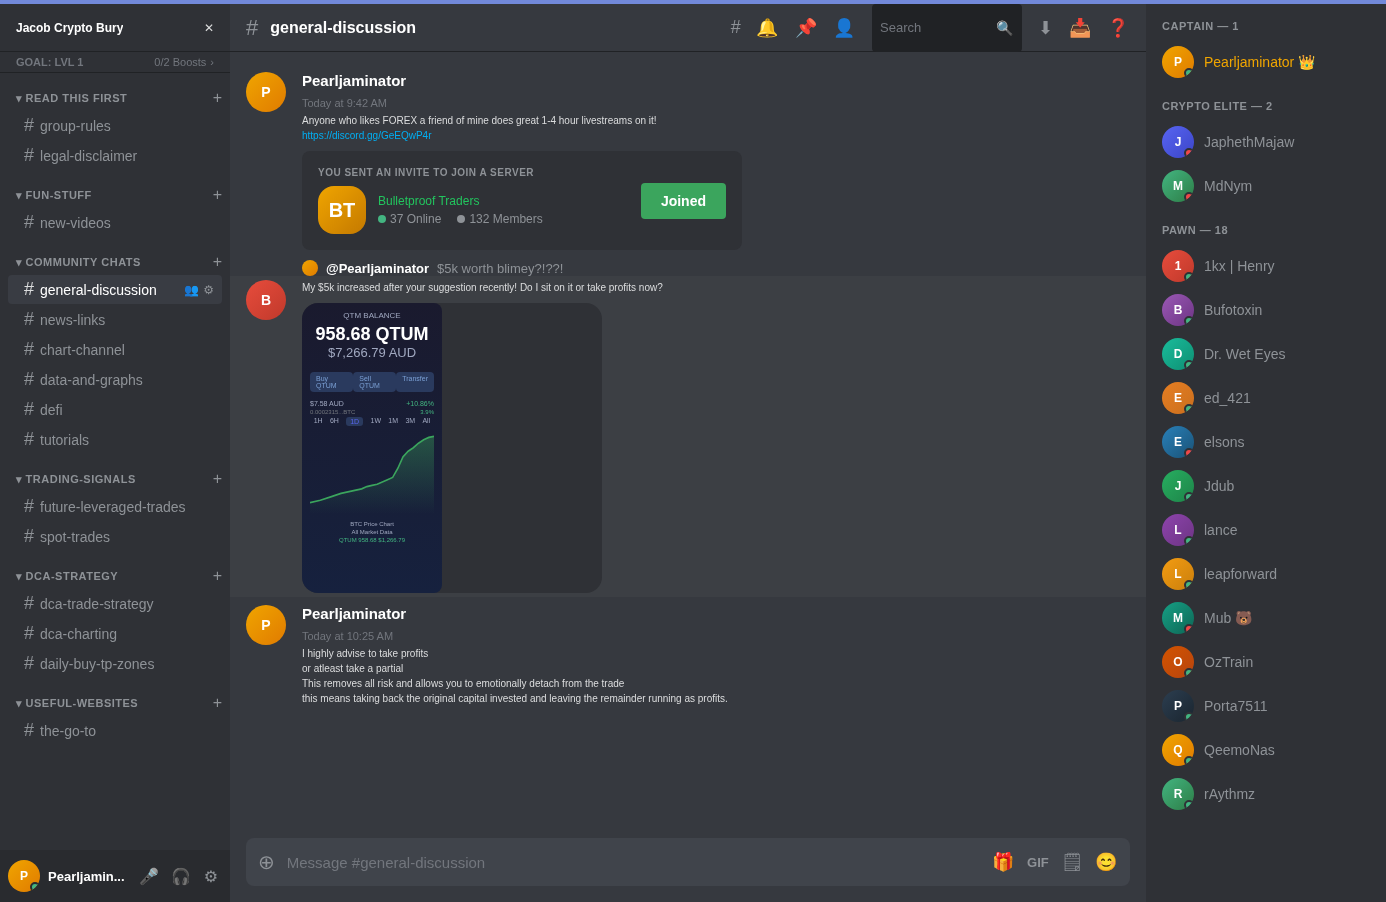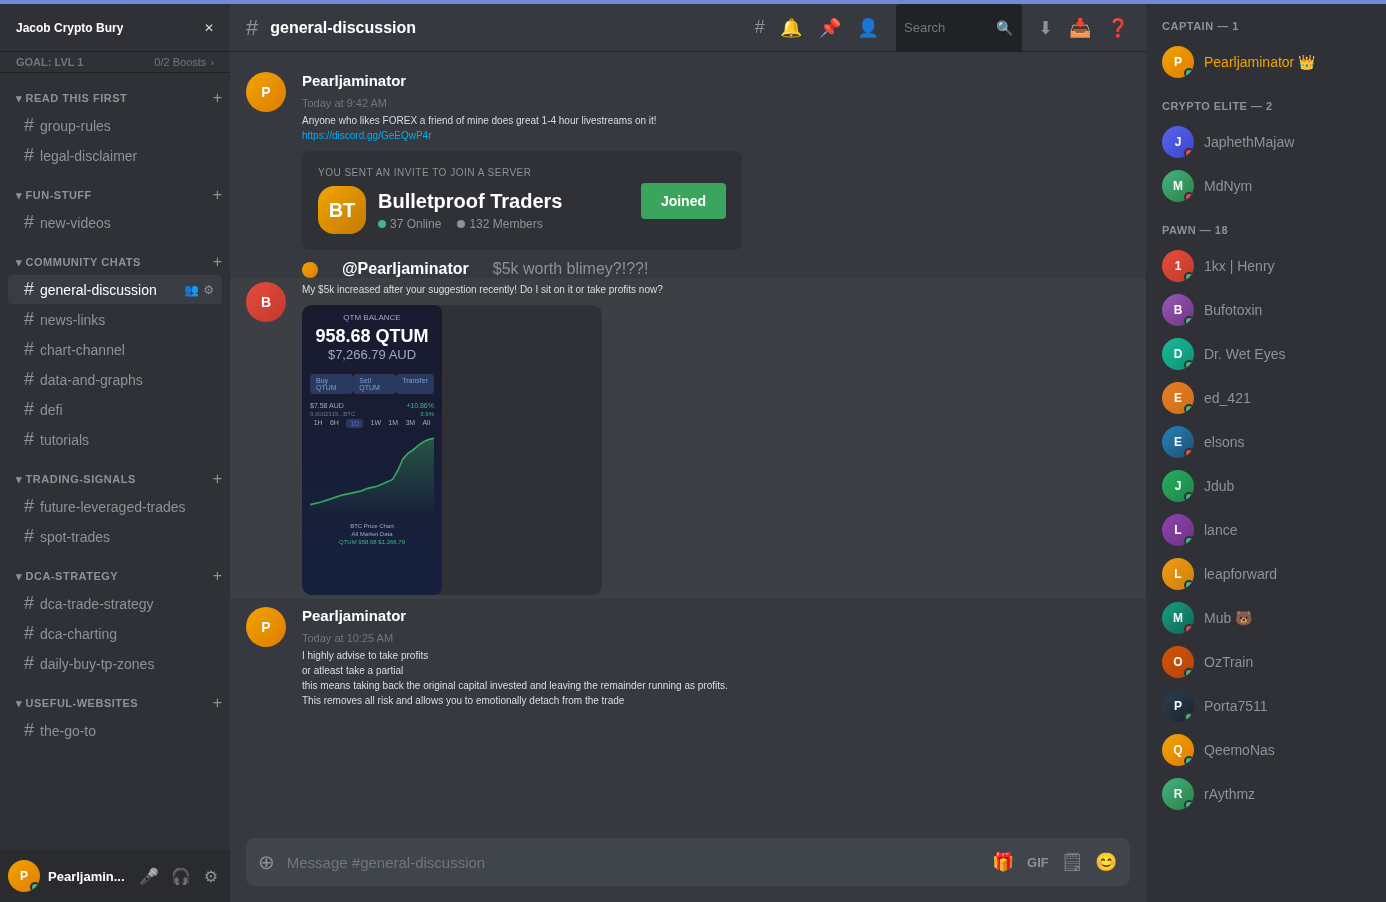--- a/index.html
+++ b/index.html
@@ -49,21 +49,21 @@
 
     
     .main-content { flex: 1; display: flex; flex-direction: column; background: #36393f; min-width: 0; }
 
     
     .channel-header { height: 48px; display: flex; align-items: center; padding: 0 16px; border-bottom: 1px solid #202225; gap: 12px; flex-shrink: 0; background: #36393f; }
     .channel-header-hash { font-size: 22px; color: #8e9297; }
     .channel-header-name { font-weight: 700; color: #fff; font-size: 16px; }
     .header-icons { margin-left: auto; display: flex; align-items: center; gap: 16px; }
     .header-icon { color: #8e9297; cursor: pointer; font-size: 18px; }
-    .search-box { display: flex; align-items: center; background: #202225; border-radius: 4px; padding: 16px 8px; gap: 8px; width: 126px; }
+    .search-box { display: flex; align-items: center; background: #202225; border-radius: 4px; padding: 16px 8px; gap: 8px; width: 150px; }
     .search-input { background: none; border: none; color: #dcddde; font-size: 13px; outline: none; width: 100%; }
     .search-input::placeholder { color: #72767d; }
 
     
     .messages-area { flex: 1; overflow-y: auto; padding: 16px 0; }
     .messages-area::-webkit-scrollbar { width: 6px; }
     .messages-area::-webkit-scrollbar-thumb { background: #202225; border-radius: 3px; }
 
     .message-group { display: flex; gap: 16px; padding: 4px 16px; margin-bottom: 4px; position: relative; }
 
@@ -72,39 +72,39 @@
     .avatar-bill2601 { background: linear-gradient(135deg, #e74c3c, #c0392b); }
 
     .message-content { flex: 1; min-width: 0; }
     .message-header { display: flex; align-items: baseline; gap: 8px; margin-bottom: 4px; flex-direction: column; }
     .message-author { font-weight: 600; color: #fff; font-size: 15px; cursor: pointer; }
     .message-timestamp { font-size: 11px; color: #72767d; }
     .message-text { color: #dcddde; line-height: 1.5; font-size: 10px; }
     .message-link { color: #00aff4; text-decoration: none; }
 
     
-    .reply-bar { display: flex; align-items: flex-end; gap: 24px; padding: 2px 16px 0 72px; color: #8e9297; font-size: 16px; }
+    .reply-bar { display: flex; align-items: flex-end; gap: 8px; padding: 2px 16px 0 72px; color: #8e9297; font-size: 13px; }
     .reply-avatar { width: 16px; height: 16px; border-radius: 50%; background: #e74c3c; flex-shrink: 0; }
     .reply-name { color: #fff; font-weight: 600; }
     .reply-text { color: #8e9297; white-space: nowrap; overflow: hidden; text-overflow: ellipsis; }
 
     
     .invite-card { display: flex; align-items: center; background: #2f3136; border-radius: 8px; padding: 16px; margin-top: 8px; max-width: 440px; gap: 16px; }
     .invite-server-icon { width: 48px; height: 48px; border-radius: 16px; background: #4f545c; flex-shrink: 0; display: flex; align-items: center; justify-content: center; overflow: hidden; font-size: 20px; font-weight: 700; color: white; }
     .invite-info { flex: 1; }
-    .invite-label { font-size: 10px; font-weight: 400; color: #8e9297; text-transform: uppercase; letter-spacing: 0.5px; margin-bottom: 4px; }
-    .invite-server-name { font-size: 20px; font-weight: 700; color: #ffffff; }
+    .invite-label { font-size: 10px; font-weight: 700; color: #8e9297; text-transform: uppercase; letter-spacing: 0.5px; margin-bottom: 4px; }
+    .invite-server-name { font-size: 12px; font-weight: 400; color: #22c55e; }
     .invite-stats { display: flex; gap: 16px; margin-top: 4px; }
     .invite-stat { display: flex; align-items: center; gap: 4px; font-size: 12px; color: #8e9297; }
     .online-dot-sm { width: 8px; height: 8px; border-radius: 50%; background: #43b581; }
     .offline-dot-sm { width: 8px; height: 8px; border-radius: 50%; background: #8e9297; }
     .invite-btn { background: #3ba55d; color: #fff; border: none; border-radius: 4px; padding: 10px 20px; font-size: 14px; font-weight: 600; cursor: pointer; white-space: nowrap; }
 
     
-    .image-attachment { margin-top: 8px; border-radius: 10px; overflow: hidden; max-width: 300px; background: #2f3136; }
+    .image-attachment { margin-top: 8px; border-radius: 16px; overflow: hidden; max-width: 300px; background: #2f3136; }
     .crypto-chart-mockup { width: 140px; height: 290px; background: linear-gradient(to bottom, #1a1a2e 0%, #16213e 100%); border-radius: 8px; overflow: hidden; padding: 8px; position: relative; }
     .chart-top { color: #a0a8c0; font-size: 8px; text-align: center; margin-bottom: 4px; }
     .chart-balance { color: #fff; font-size: 18px; font-weight: 700; text-align: center; }
     .chart-usd { color: #a0a8c0; font-size: 13px; text-align: center; margin-bottom: 12px; }
     .chart-buttons { display: flex; justify-content: space-around; margin-bottom: 8px; }
     .chart-btn { background: #2a3a5e; border-radius: 4px; padding: 3px 6px; color: #7a9fd4; font-size: 7px; }
     .chart-price-row { display: flex; justify-content: space-between; font-size: 7px; color: #a0a8c0; margin-bottom: 2px; }
     .chart-green { color: #43b581; }
     .chart-time-row { display: flex; justify-content: space-around; font-size: 7px; color: #a0a8c0; margin-bottom: 8px; }
     .chart-time-active { color: #5865f2; background: #2a3a5e; padding: 1px 4px; border-radius: 3px; }
@@ -419,22 +419,22 @@
       <div class="message-group">
         <div class="avatar avatar-pearljaminator">P</div>
         <div class="message-content">
           <div class="message-header">
             <span class="message-author">Pearljaminator</span>
             <span class="message-timestamp">Today at 10:25 AM</span>
           </div>
           <div class="message-text">
             <div>I highly advise to take profits</div>
             <div>or atleast take a partial</div>
+            <div>This removes all risk and allows you to emotionally detach from the trade</div>
             <div>this means taking back the original capital invested and leaving the remainder running as profits.</div>
-            <div>This removes all risk and allows you to emotionally detach from the trade</div>
           </div>
         </div>
       </div>
 
     </div>
 
     <div class="message-input-area">
       <div class="message-input-box">
         <span class="message-plus-btn">⊕</span>
         <input class="message-input" type="text" placeholder="Message #general-discussion" style="">

